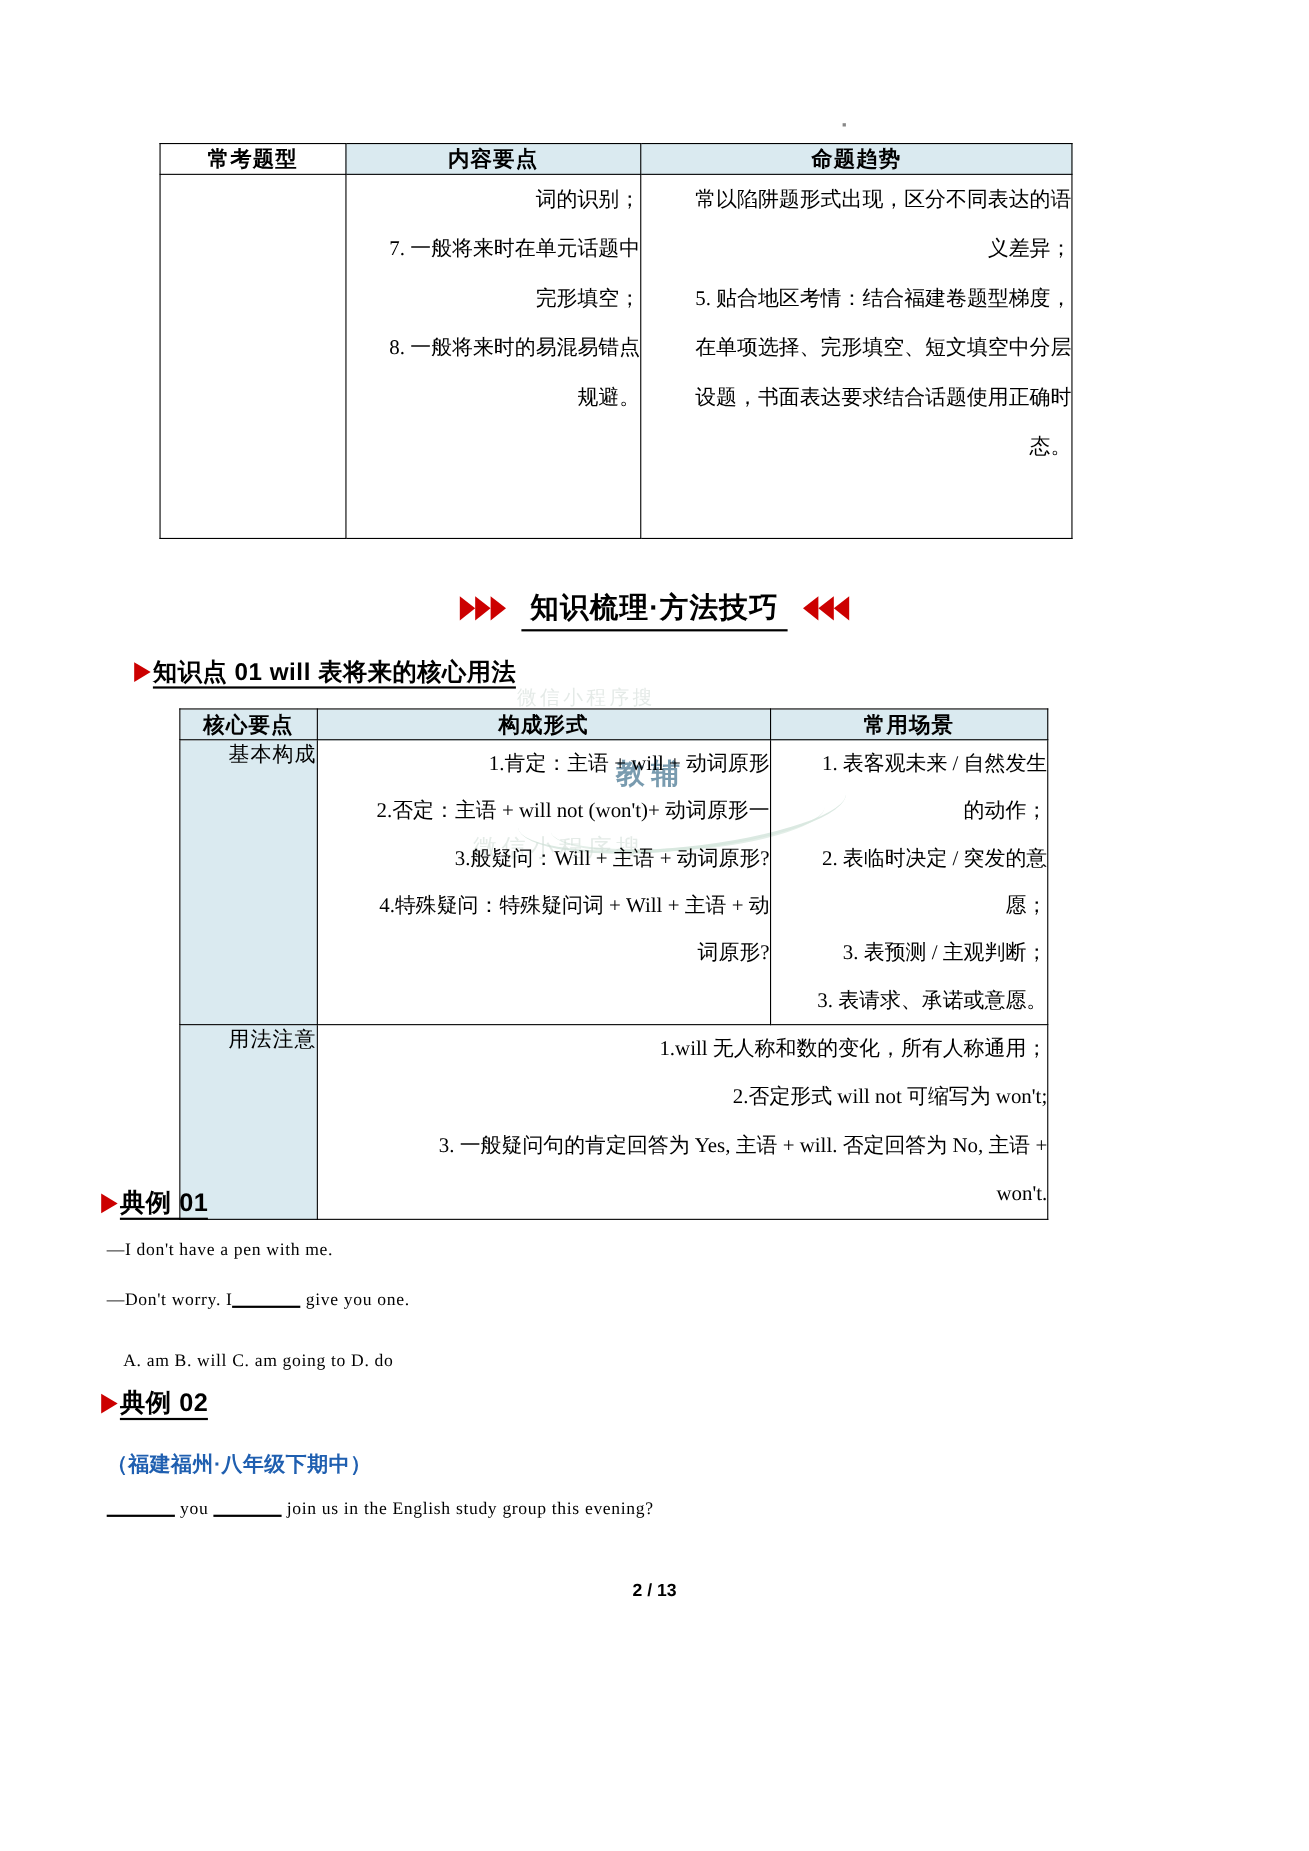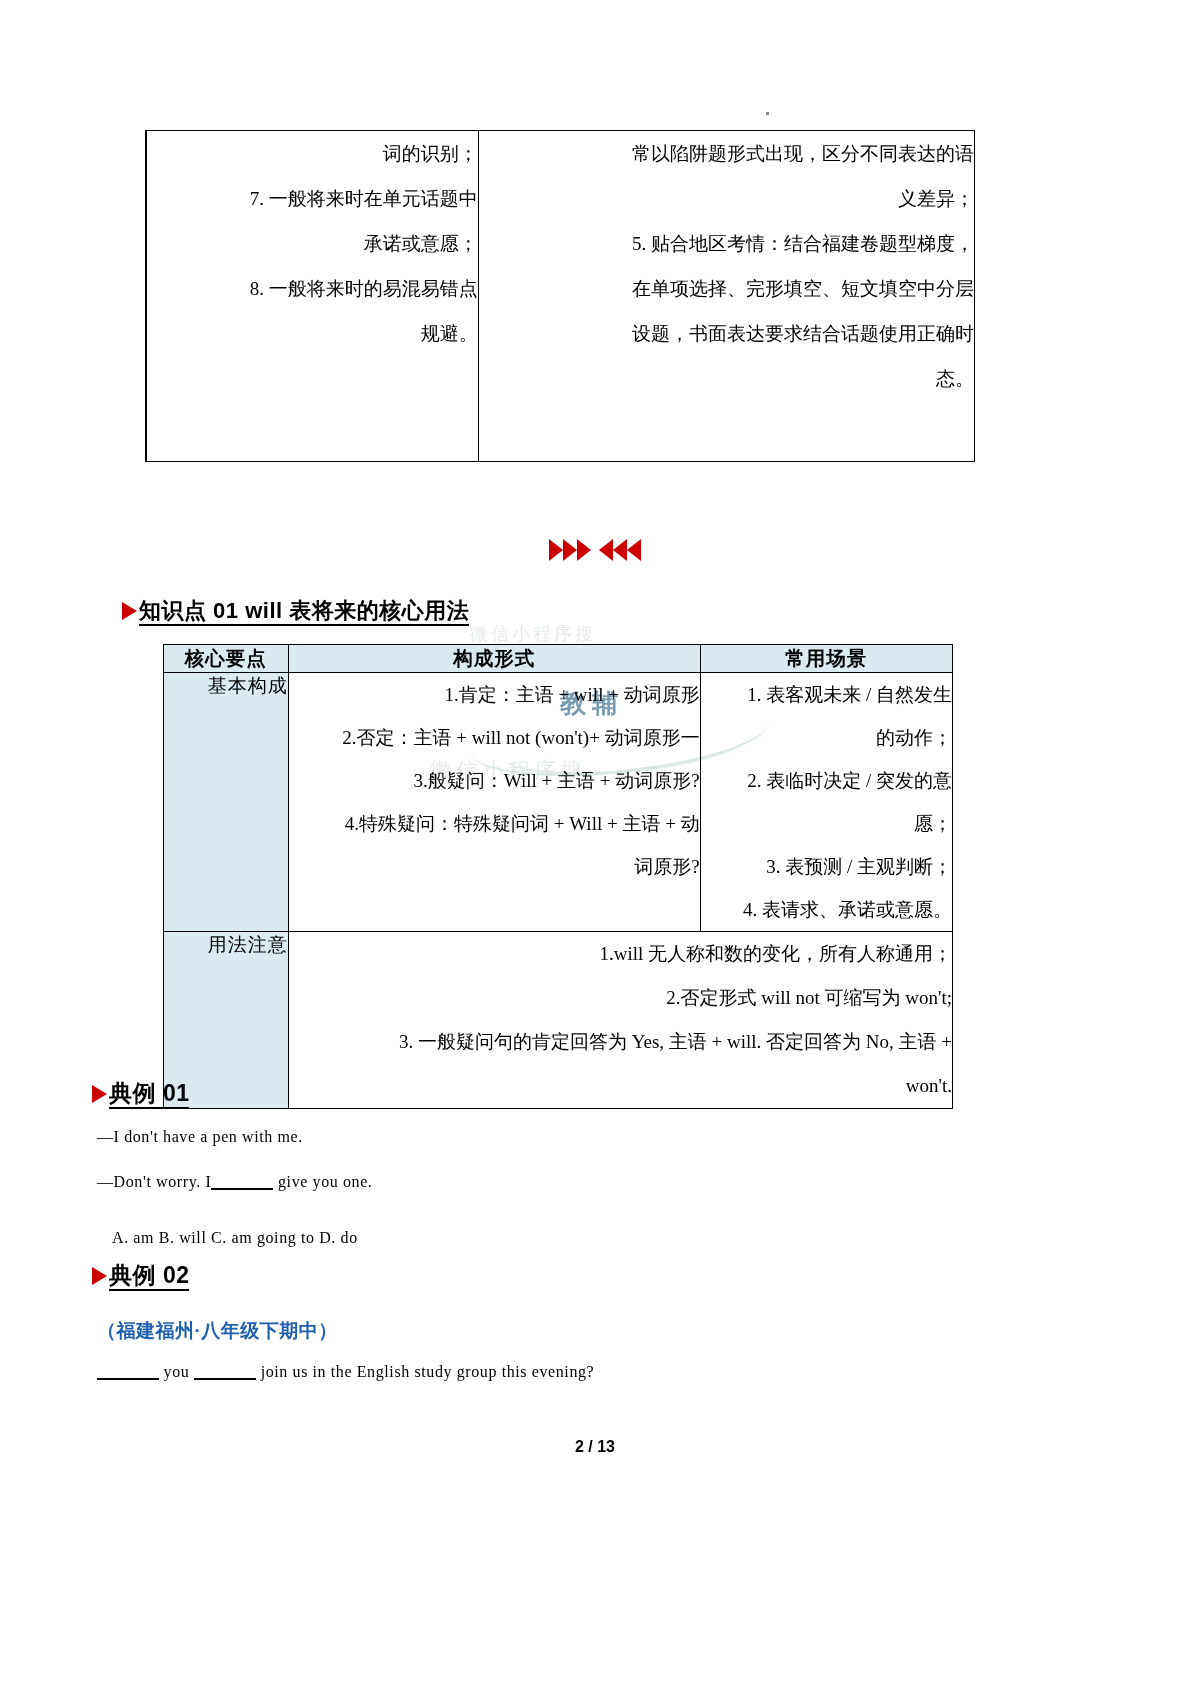--- a/index.html
+++ b/index.html
@@ -242,46 +242,52 @@
 </style>
 </head>
 <body>
 
 <div class="page">
 
   <div class="dot-artifact"></div>
 
   <table class="doc-table" id="table1">
     <tbody>
+        <tr>
+      <th class="th-cell empty-col">常考题型</th>
+      <th class="th-cell" style="width:268px;">内容要点</th>
+      <th class="th-cell" style="width:392px;">命题趋势</th>
+    </tr>
     <tr>
       <td class="cellbody" style="height:330px;"></td>
       <td class="cellbody">
         <p>词的识别；</p>
         <p>7. 一般将来时在单元话题中</p>
-        <p>承诺或意愿；</p>
+        <p>完形填空；</p>
         <p>8. 一般将来时的易混易错点</p>
         <p>规避。</p>
       </td>
       <td class="cellbody">
         <p>常以陷阱题形式出现，区分不同表达的语</p>
         <p>义差异；</p>
         <p>5. 贴合地区考情：结合福建卷题型梯度，</p>
         <p>在单项选择、完形填空、短文填空中分层</p>
         <p>设题，书面表达要求结合话题使用正确时</p>
         <p>态。</p>
       </td>
     </tr>
   </tbody>
     </table>
 
   <div class="section-banner">
     <div class="banner-inner">
       <span class="arrow-group">
         <span class="arr arr-r"></span><span class="arr arr-r"></span><span class="arr arr-r"></span>
       </span>
+      <span class="banner-title">知识梳理·方法技巧</span>
       <span class="arrow-group">
         <span class="arr arr-l"></span><span class="arr arr-l"></span><span class="arr arr-l"></span>
       </span>
     </div>
   </div>
 
   <div class="kp-heading">
     <span class="tri"></span><span class="txt">知识点 01  will 表将来的核心用法</span>
   </div>
 
@@ -306,21 +312,21 @@
         <p>3.般疑问：Will + 主语 + 动词原形?</p>
         <p>4.特殊疑问：特殊疑问词 + Will + 主语 + 动</p>
         <p>词原形?</p>
       </td>
       <td class="cellbody" style="line-height:43px;">
         <p>1. 表客观未来 / 自然发生</p>
         <p>的动作；</p>
         <p>2. 表临时决定 / 突发的意</p>
         <p>愿；</p>
         <p>3. 表预测 / 主观判断；</p>
-        <p>4. 表请求、承诺或意愿。</p>
+        <p>3. 表请求、承诺或意愿。</p>
       </td>
     </tr>
     <tr>
       <td class="label-cell">用法注意</td>
       <td class="cellbody" colspan="2" style="line-height:44px;">
         <p>1.will 无人称和数的变化，所有人称通用；</p>
         <p>2.否定形式 will not 可缩写为 won't;</p>
         <p>3. 一般疑问句的肯定回答为 Yes, 主语 + will. 否定回答为 No, 主语 +</p>
         <p>won't.</p>
       </td>

